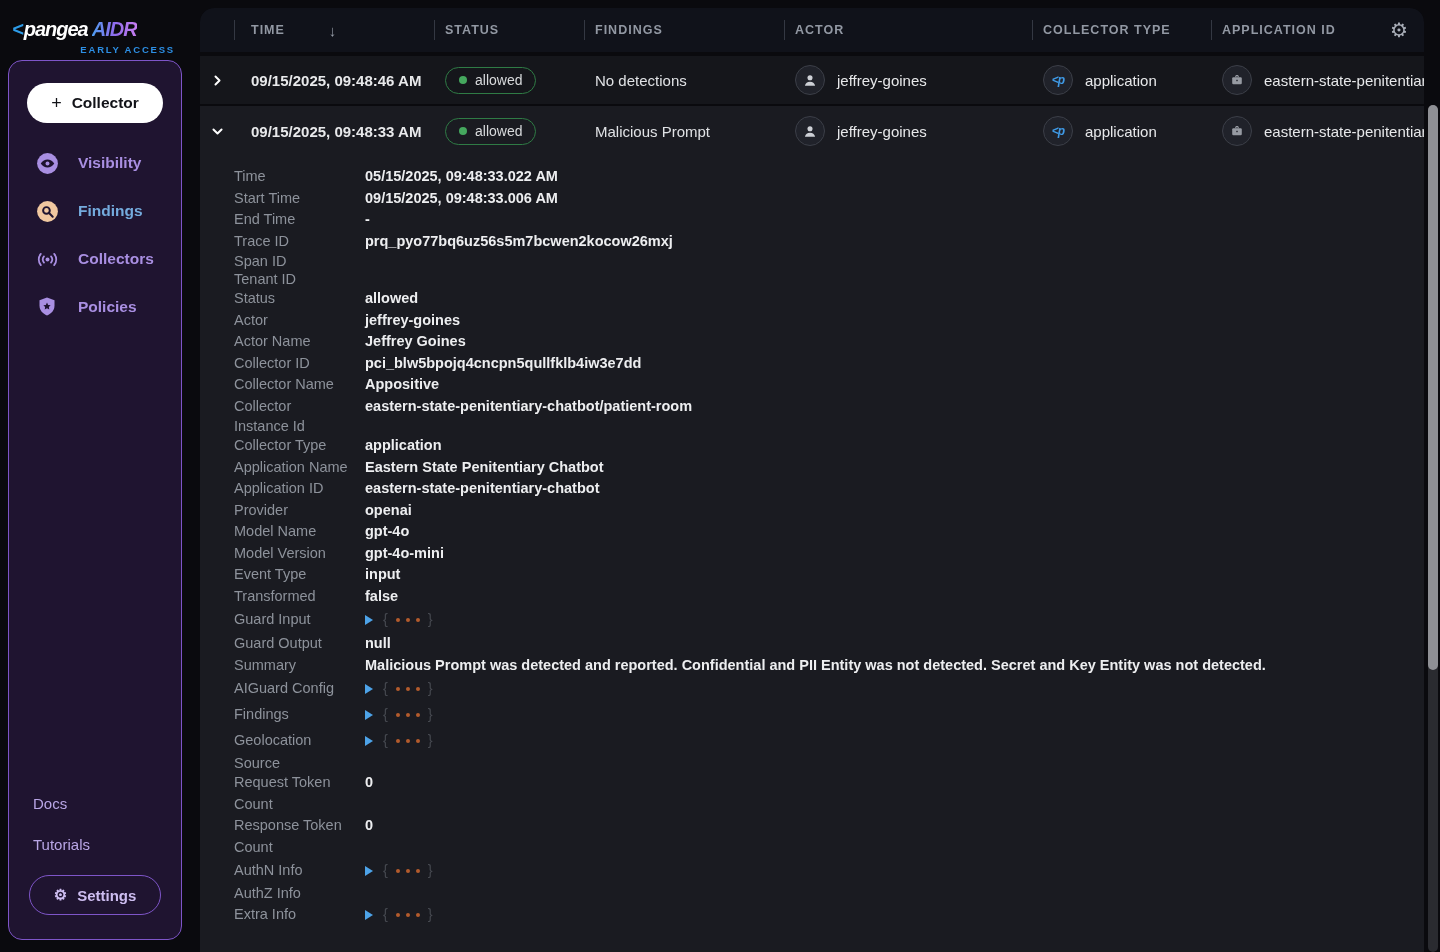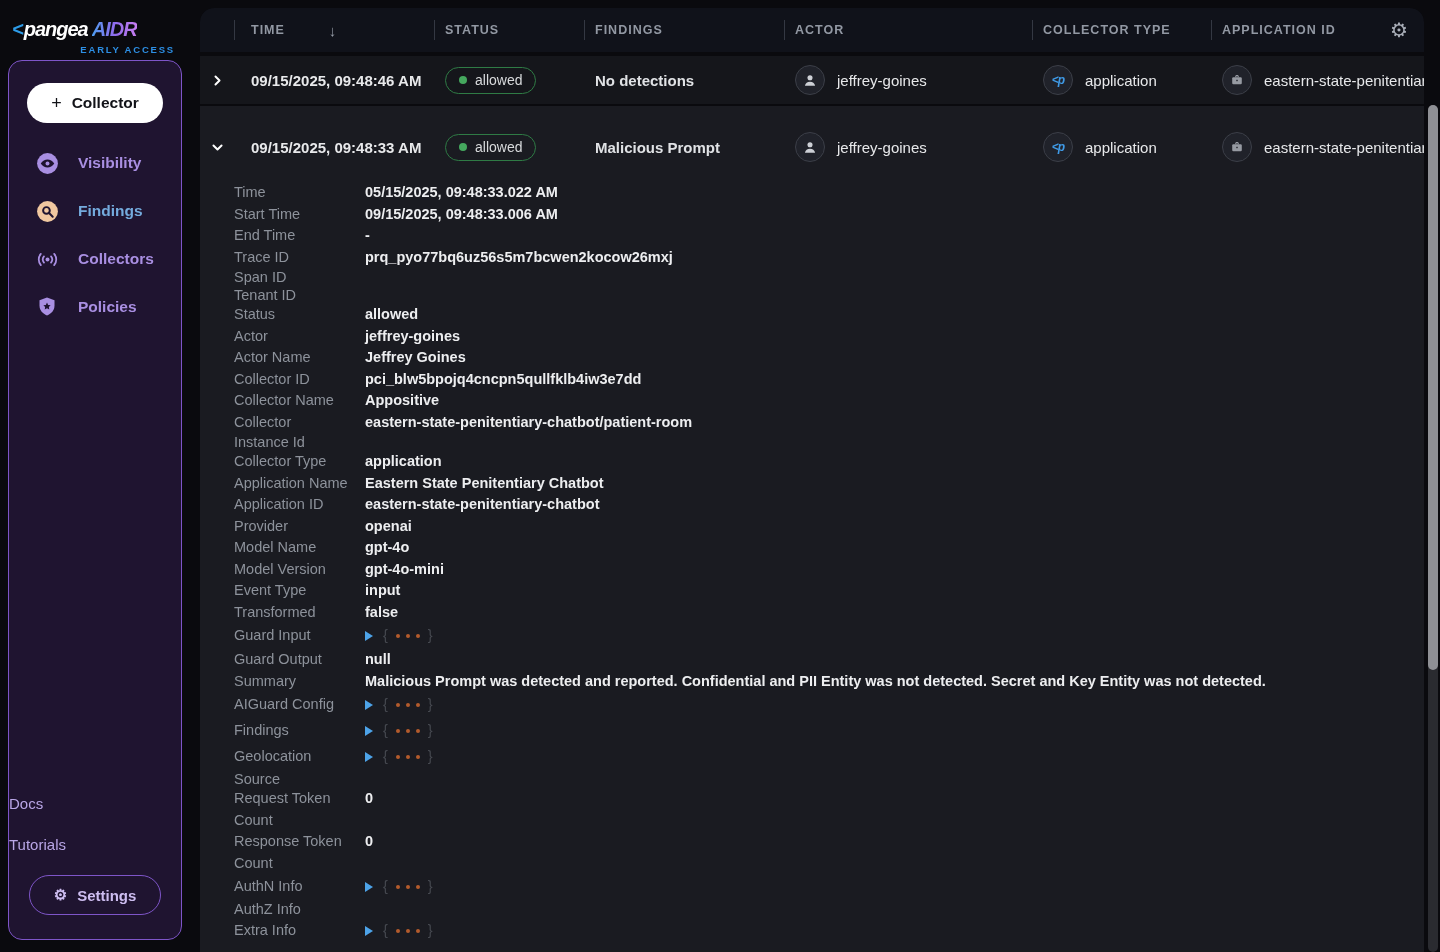--- a/index.html
+++ b/index.html
@@ -28,21 +28,21 @@
   .plus { font-size:18px; font-weight:500; line-height:1; }
   .side-nav { margin-top:16px; }
   .nav-item { height:48px; display:flex; align-items:center; gap:18px; padding-left:25px;
     cursor:pointer; color:#a98fe2; font-size:15.5px; font-weight:600; }
   .nav-icon { width:26px; height:26px; display:flex; align-items:center; justify-content:center;
     color:#a98fe2; }
   .nav-icon svg { display:block; }
   .nav-item.active .nav-icon { color:#f1c8a0; }
   .nav-item.active .nav-label { color:#74abdd; }
   .side-spacer { flex:1; }
-  .side-links { }
+  .side-links { padding-left:24px; }
   .side-link { height:41px; display:flex; align-items:center; color:#b9a6e6;
     font-size:15px; font-weight:500; cursor:pointer; }
   .settings-btn { margin:10px 20px 24px; height:40px; border-radius:21px;
     border:1px solid #7e55c8; background:transparent; color:#cdbdf0; font-size:15px;
     font-weight:600; display:flex; align-items:center; justify-content:center; gap:10px;
     cursor:pointer; font-family:"Liberation Sans", sans-serif; }
   .gear { font-style:normal; }
 
   
   .main-panel { position:absolute; left:200px; top:8px; width:1224px; height:944px;
@@ -56,28 +56,28 @@
   .th.col-0 { padding-left:17px; }
   .th.div-line::before { content:""; position:absolute; left:0; top:50%;
     transform:translateY(-50%); width:1px; height:20px; background:#343843; }
   .sort-icon { margin-left:44px; font-size:15px; font-weight:400; color:#949aa5; letter-spacing:0; }
   .header-gear { position:absolute; right:16px; top:50%; transform:translateY(-50%);
     font-size:20px; color:#a9aeb8; cursor:pointer; }
 
   .trow { height:48px; background:#15161b; margin-bottom:2px; cursor:pointer; }
   .expanded-block { flex:1; background:#1a1b21; display:flex; flex-direction:column;
     overflow:hidden; }
-  .expanded-block .trow { background:transparent; margin-bottom:0; flex:none; height:50px;margin-top:16px; }
+  .expanded-block .trow { background:transparent; margin-bottom:0; flex:none; height:50px; }
   .cell { padding-left:11px; display:flex; align-items:center; overflow:hidden; }
   .chev-col { padding-left:0; justify-content:center; }
   .chev { width:20px; height:20px; display:flex; align-items:center; justify-content:center;
     cursor:pointer; }
   .time-cell { padding-left:17px; color:#e8e9eb; font-size:15px; font-weight:600;
     white-space:nowrap; }
-  .findings-cell { color:#e0e2e5; font-size:15px; font-weight:700; }
+  .findings-cell { color:#e0e2e5; font-size:15px; font-weight:400; }
   .badge { display:inline-flex; align-items:center; gap:8px; height:27px; padding:0 13px;
     border:1px solid #2f7b45; border-radius:14px; color:#d8dadc; font-size:14px;
     font-weight:500; }
   .dot { width:8px; height:8px; border-radius:50%; background:#45a85e; }
   .icon-cell { gap:12px; }
   .circ { width:30px; height:30px; border-radius:50%; background:#20222a;
     border:1px solid #3c3f48; display:flex; align-items:center; justify-content:center;
     flex:none; }
   .pangea-glyph { font-style:italic; font-weight:800; font-size:12px; color:#3f9ae6;
     letter-spacing:-1px; }

